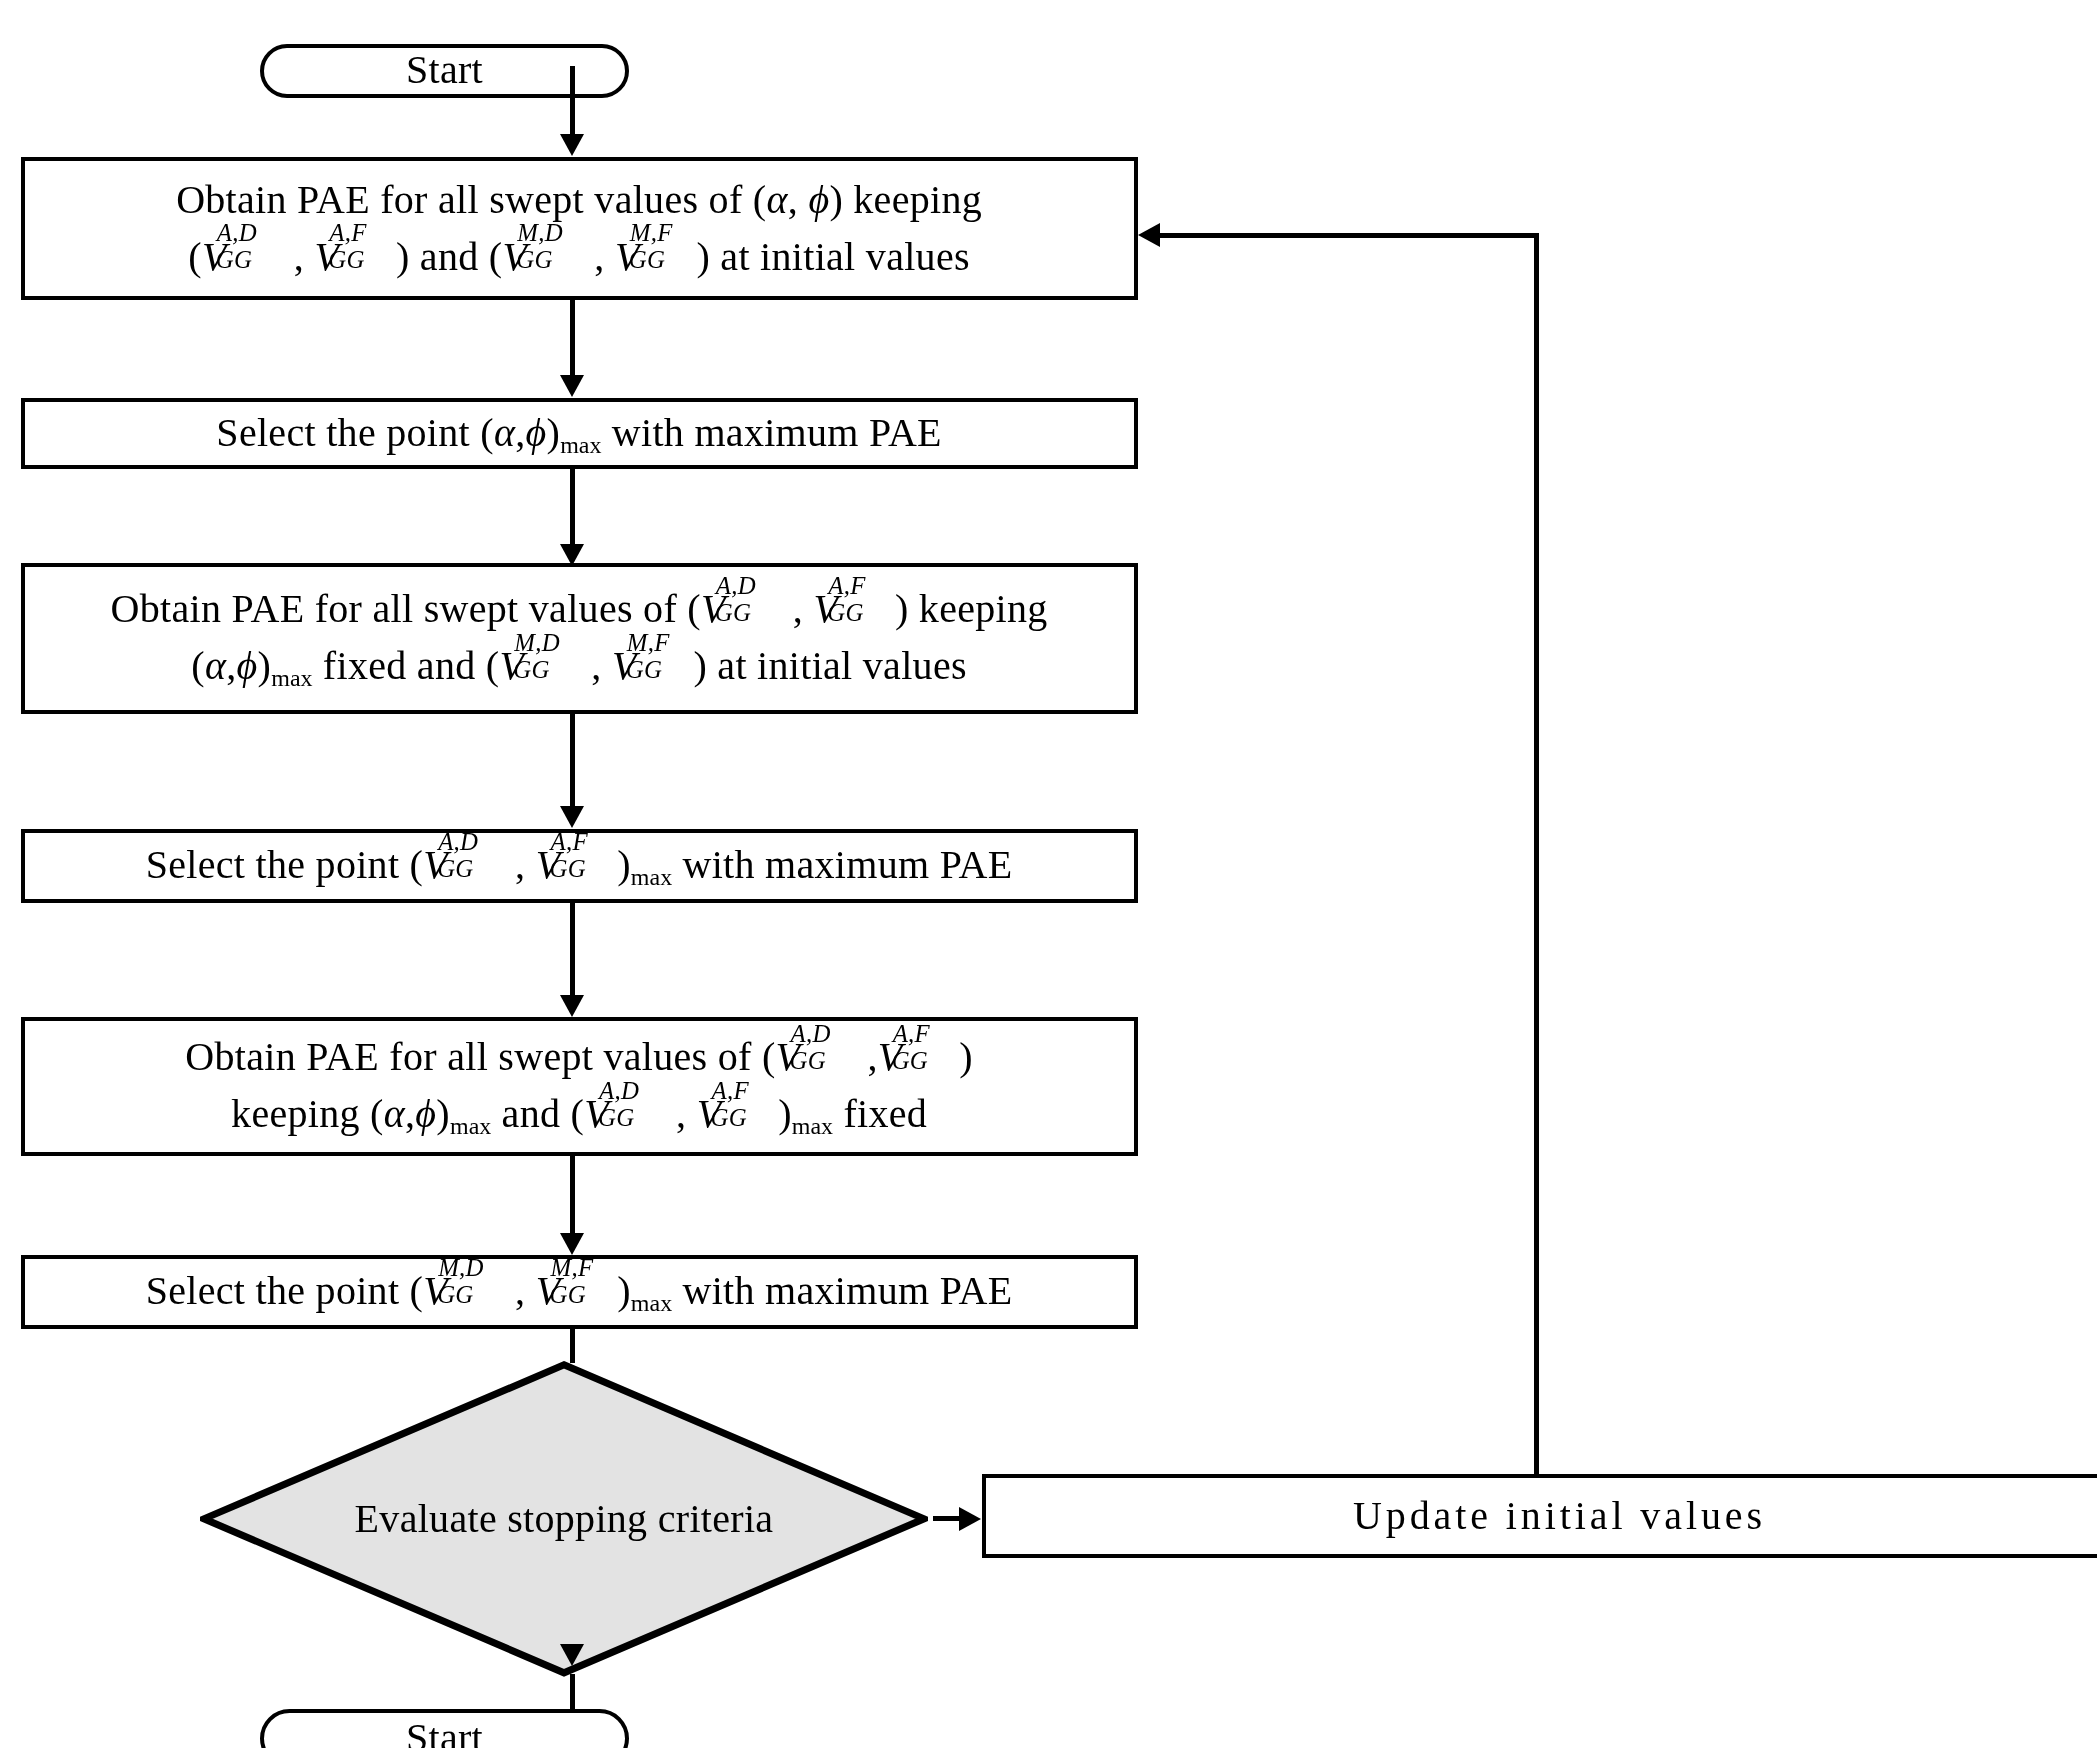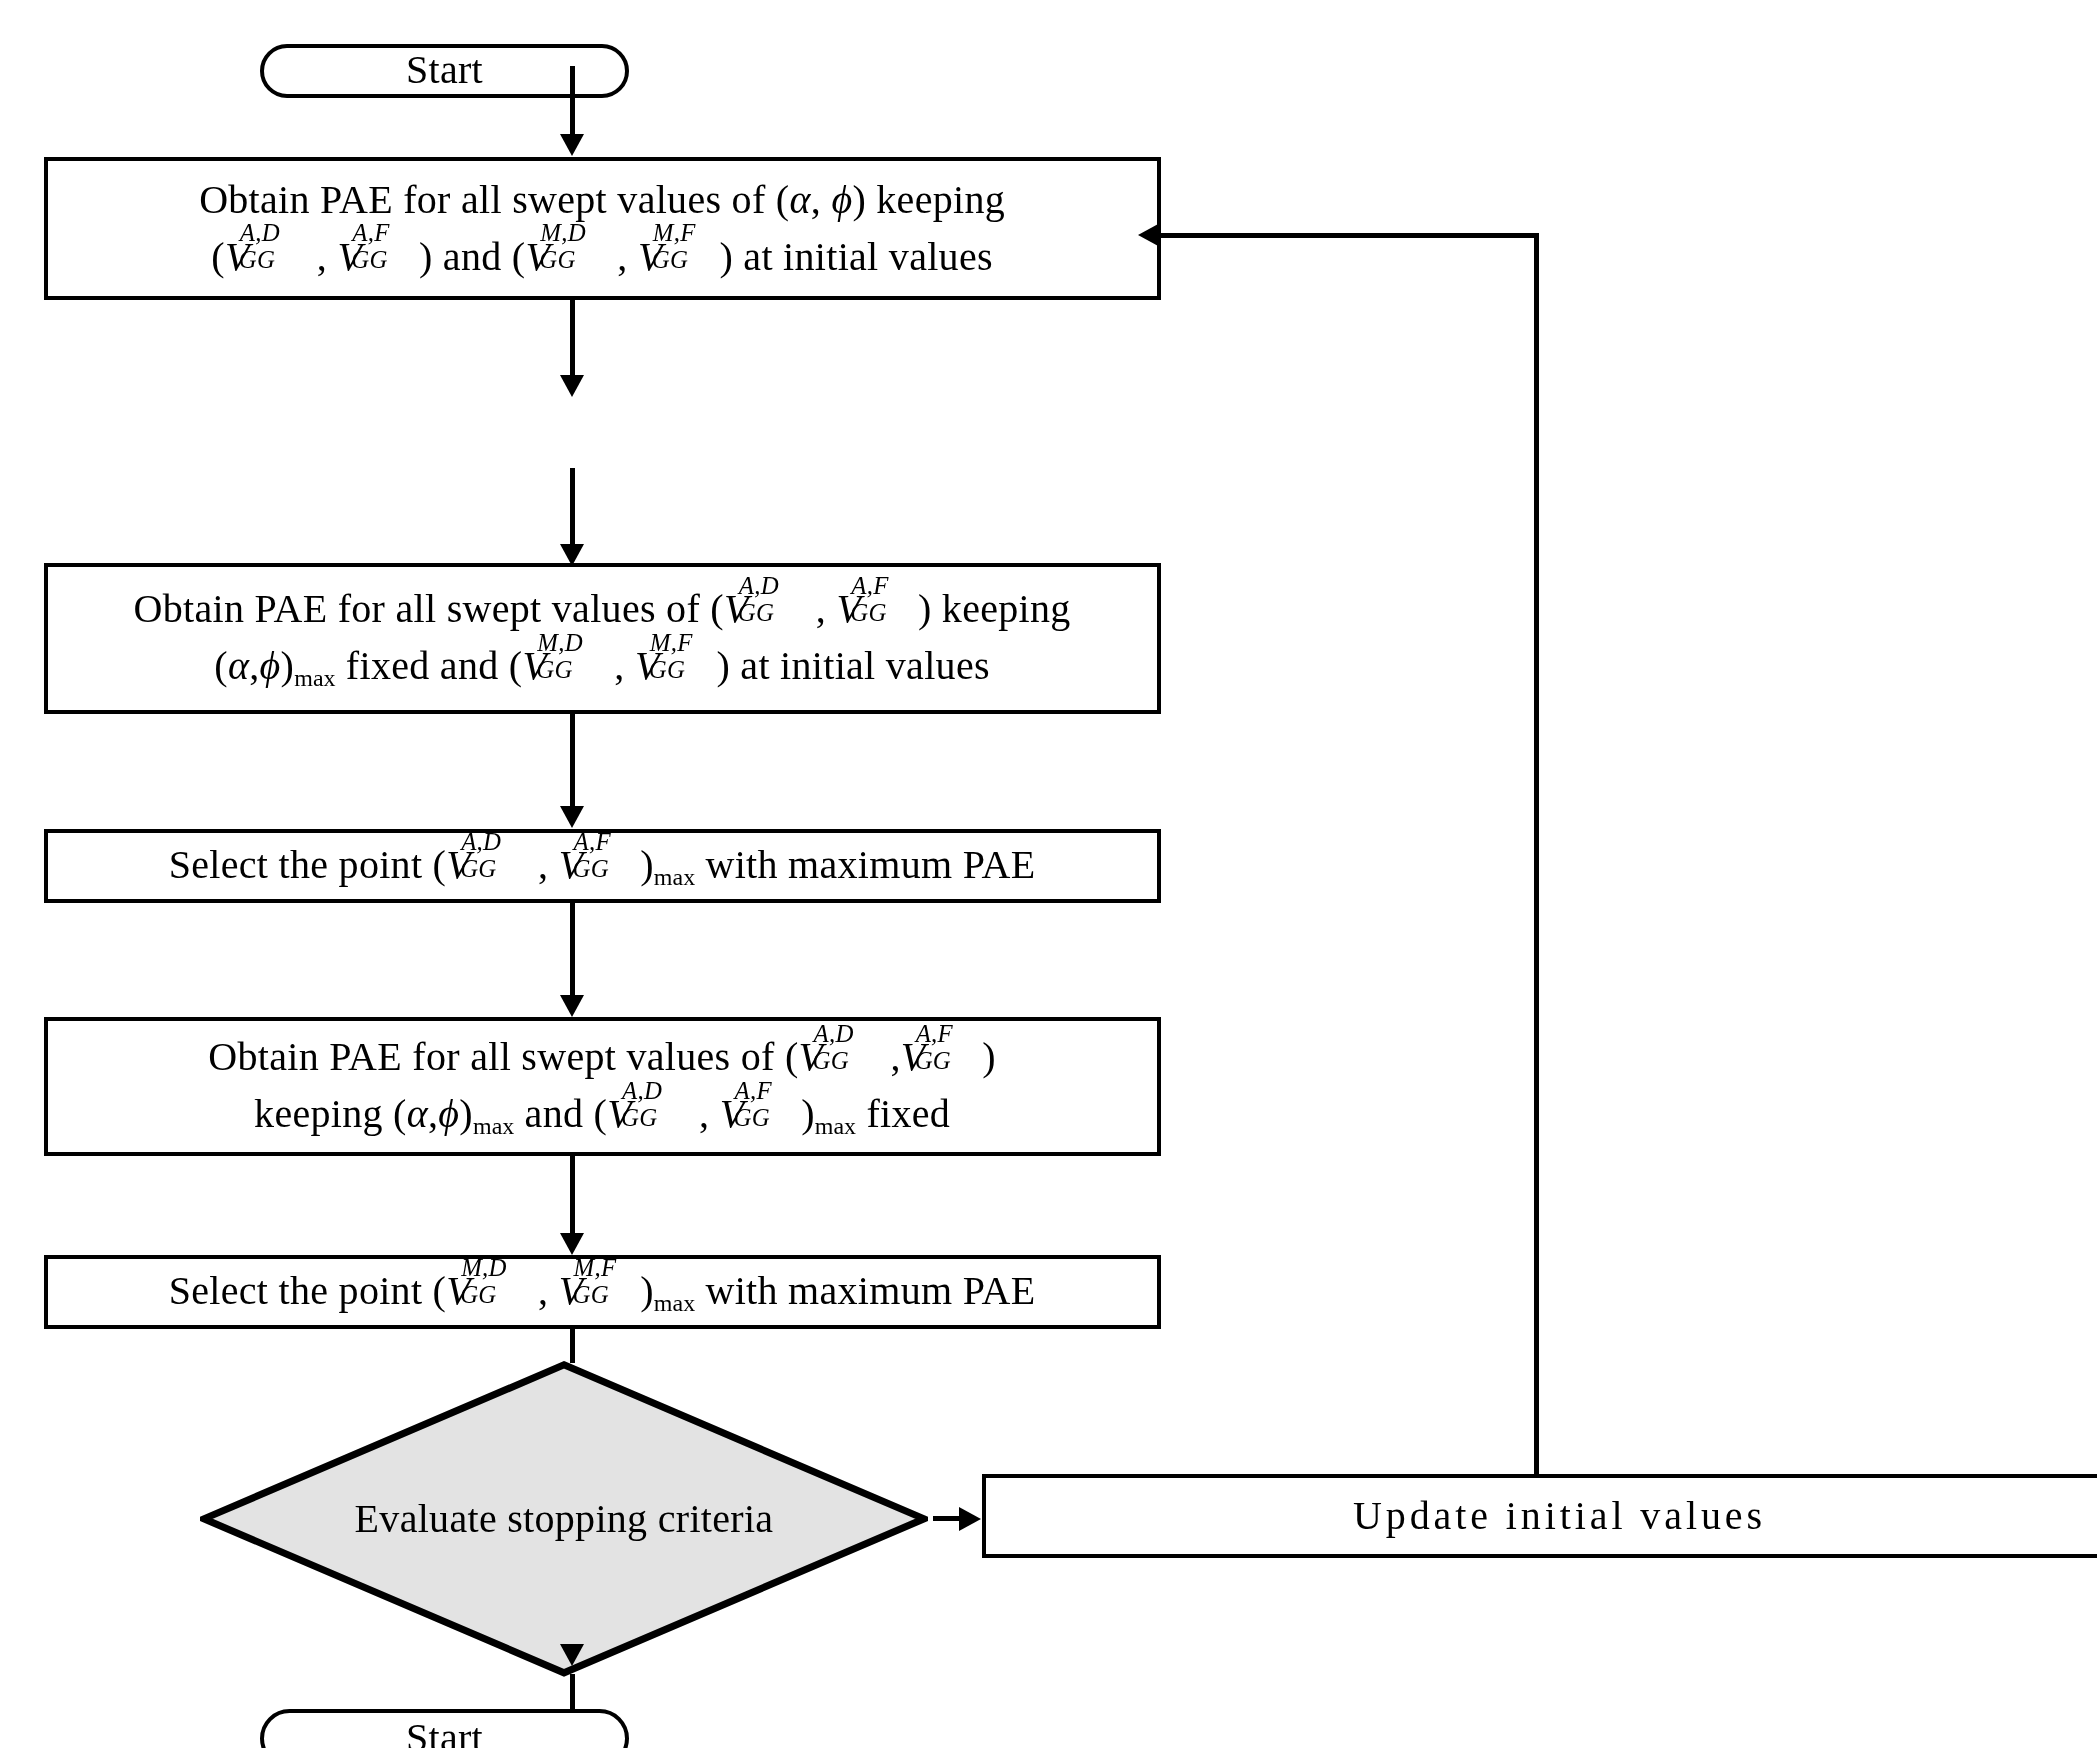--- a/index.html
+++ b/index.html
@@ -48,21 +48,21 @@
     z-index: 2;
     width: 100%;
     text-align: center;
   }
   
   .txt {
     line-height: 1.42;
     letter-spacing: 0.3px;
   }
   .fs-term { font-size: 40px; margin-top: 32px; }
-  .fs-box  { font-size: 40px; margin-left: 23px; }
+  .fs-box  { font-size: 40px; }
   .fs-dia  { font-size: 40px; }
   .fs-upd  { font-size: 40px; letter-spacing: 3.9px; }
 
   
   .mi { font-style: italic; }
   .vgg {
     display: inline-block;
     position: relative;
     white-space: nowrap;
     font-style: italic;
@@ -146,20 +146,25 @@
       </div>
       <div>
         <span class="paren">(</span><span class="vgg"><span class="base">V</span><span class="sup">A,D</span><span class="sub">GG</span></span><span class="paren"> , </span><span class="vgg"><span class="base">V</span><span class="sup">A,F</span><span class="sub">GG</span></span><span class="paren">) and (</span><span class="vgg"><span class="base">V</span><span class="sup">M,D</span><span class="sub">GG</span></span><span class="paren"> , </span><span class="vgg"><span class="base">V</span><span class="sup">M,F</span><span class="sub">GG</span></span><span class="paren">) at initial values</span>
       </div>
     </div>
   </div>
 
   <div class="conn vline" style="left:570px; top:300px; height:79px;"></div>
   <div class="arrowhead arrow-down" style="left:560px; top:375px;"></div>
 
+  <div class="node process txt fs-box" style="left:20.6px; top:398px; width:1117px; height:71px;">
+    <div style="width:100%; padding:0 17px; box-sizing:border-box;">
+      <span>Select the point (</span><span class="mi">α</span><span>,</span><span class="mi">ϕ</span><span>)</span><span class="submax">max</span><span> with maximum PAE</span>
+    </div>
+  </div>
 
   <div class="conn vline" style="left:570px; top:468px; height:79px;"></div>
   <div class="arrowhead arrow-down" style="left:560px; top:544px;"></div>
 
   <div class="node process txt fs-box" style="left:20.6px; top:563px; width:1117px; height:151px;">
     <div style="width:100%; padding:0 11.6px; box-sizing:border-box;">
       <div>
         <span>Obtain PAE for all swept values of (</span><span class="vgg"><span class="base">V</span><span class="sup">A,D</span><span class="sub">GG</span></span><span> , </span><span class="vgg"><span class="base">V</span><span class="sup">A,F</span><span class="sub">GG</span></span><span>) keeping</span>
       </div>
       <div>

